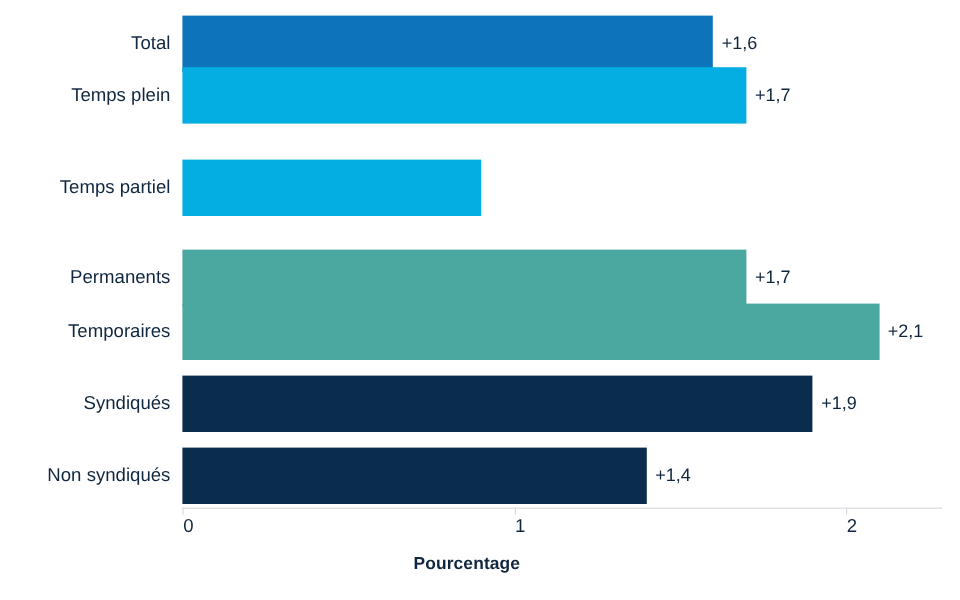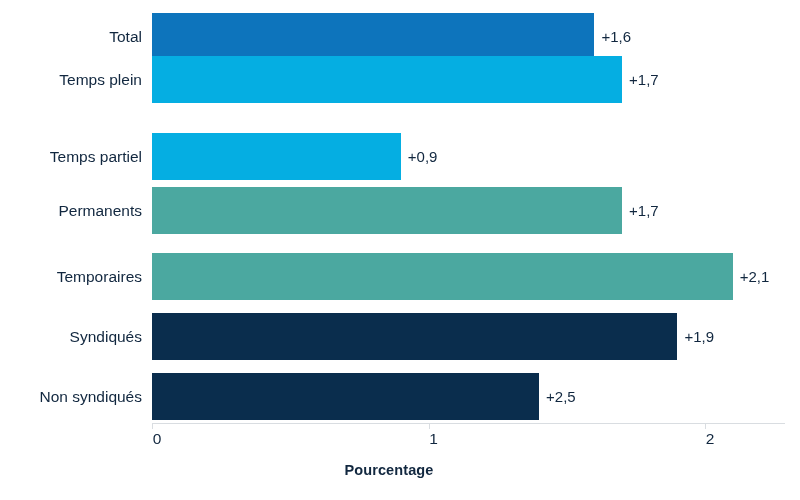--- a/index.html
+++ b/index.html
@@ -126,45 +126,44 @@
 
     <div class="bar-row" style="top:56px;">
       <div class="cat-label">Temps plein</div>
       <div class="bar" style="width:470.1px; background:#05aee2;"></div>
       <div class="bar-value" style="left:622.1px;">+1,7</div>
     </div>
 
     <div class="bar-row" style="top:133px;">
       <div class="cat-label">Temps partiel</div>
       <div class="bar" style="width:248.8px; background:#05aee2;"></div>
-      <div class="bar-value" style="left:400.8px;">+0,9</div>
     </div>
 
-    <div class="bar-row" style="top:187px;">
+    <div class="bar-row" style="top:208px;">
       <div class="cat-label">Permanents</div>
       <div class="bar" style="width:470.1px; background:#4ba8a0;"></div>
       <div class="bar-value" style="left:622.1px;">+1,7</div>
     </div>
 
     <div class="bar-row" style="top:253px;">
       <div class="cat-label">Temporaires</div>
       <div class="bar" style="width:580.7px; background:#4ba8a0;"></div>
       <div class="bar-value" style="left:732.7px;">+2,1</div>
     </div>
 
     <div class="bar-row" style="top:313px;">
       <div class="cat-label">Syndiqués</div>
       <div class="bar" style="width:525.4px; background:#0a2d4d;"></div>
       <div class="bar-value" style="left:677.4px;">+1,9</div>
     </div>
 
     <div class="bar-row" style="top:373px;">
       <div class="cat-label">Non syndiqués</div>
       <div class="bar" style="width:387.1px; background:#0a2d4d;"></div>
-      <div class="bar-value" style="left:539.1px;">+2,5</div>
+      <div class="bar-value" style="left:539.1px;">+1,4</div>
     </div>
 
   </div>
 
   <div class="axis-line"></div>
 
   <div class="tick-mark" style="left:152px;"></div>
   <div class="tick-mark" style="left:428.5px;"></div>
   <div class="tick-mark" style="left:705px;"></div>
 

